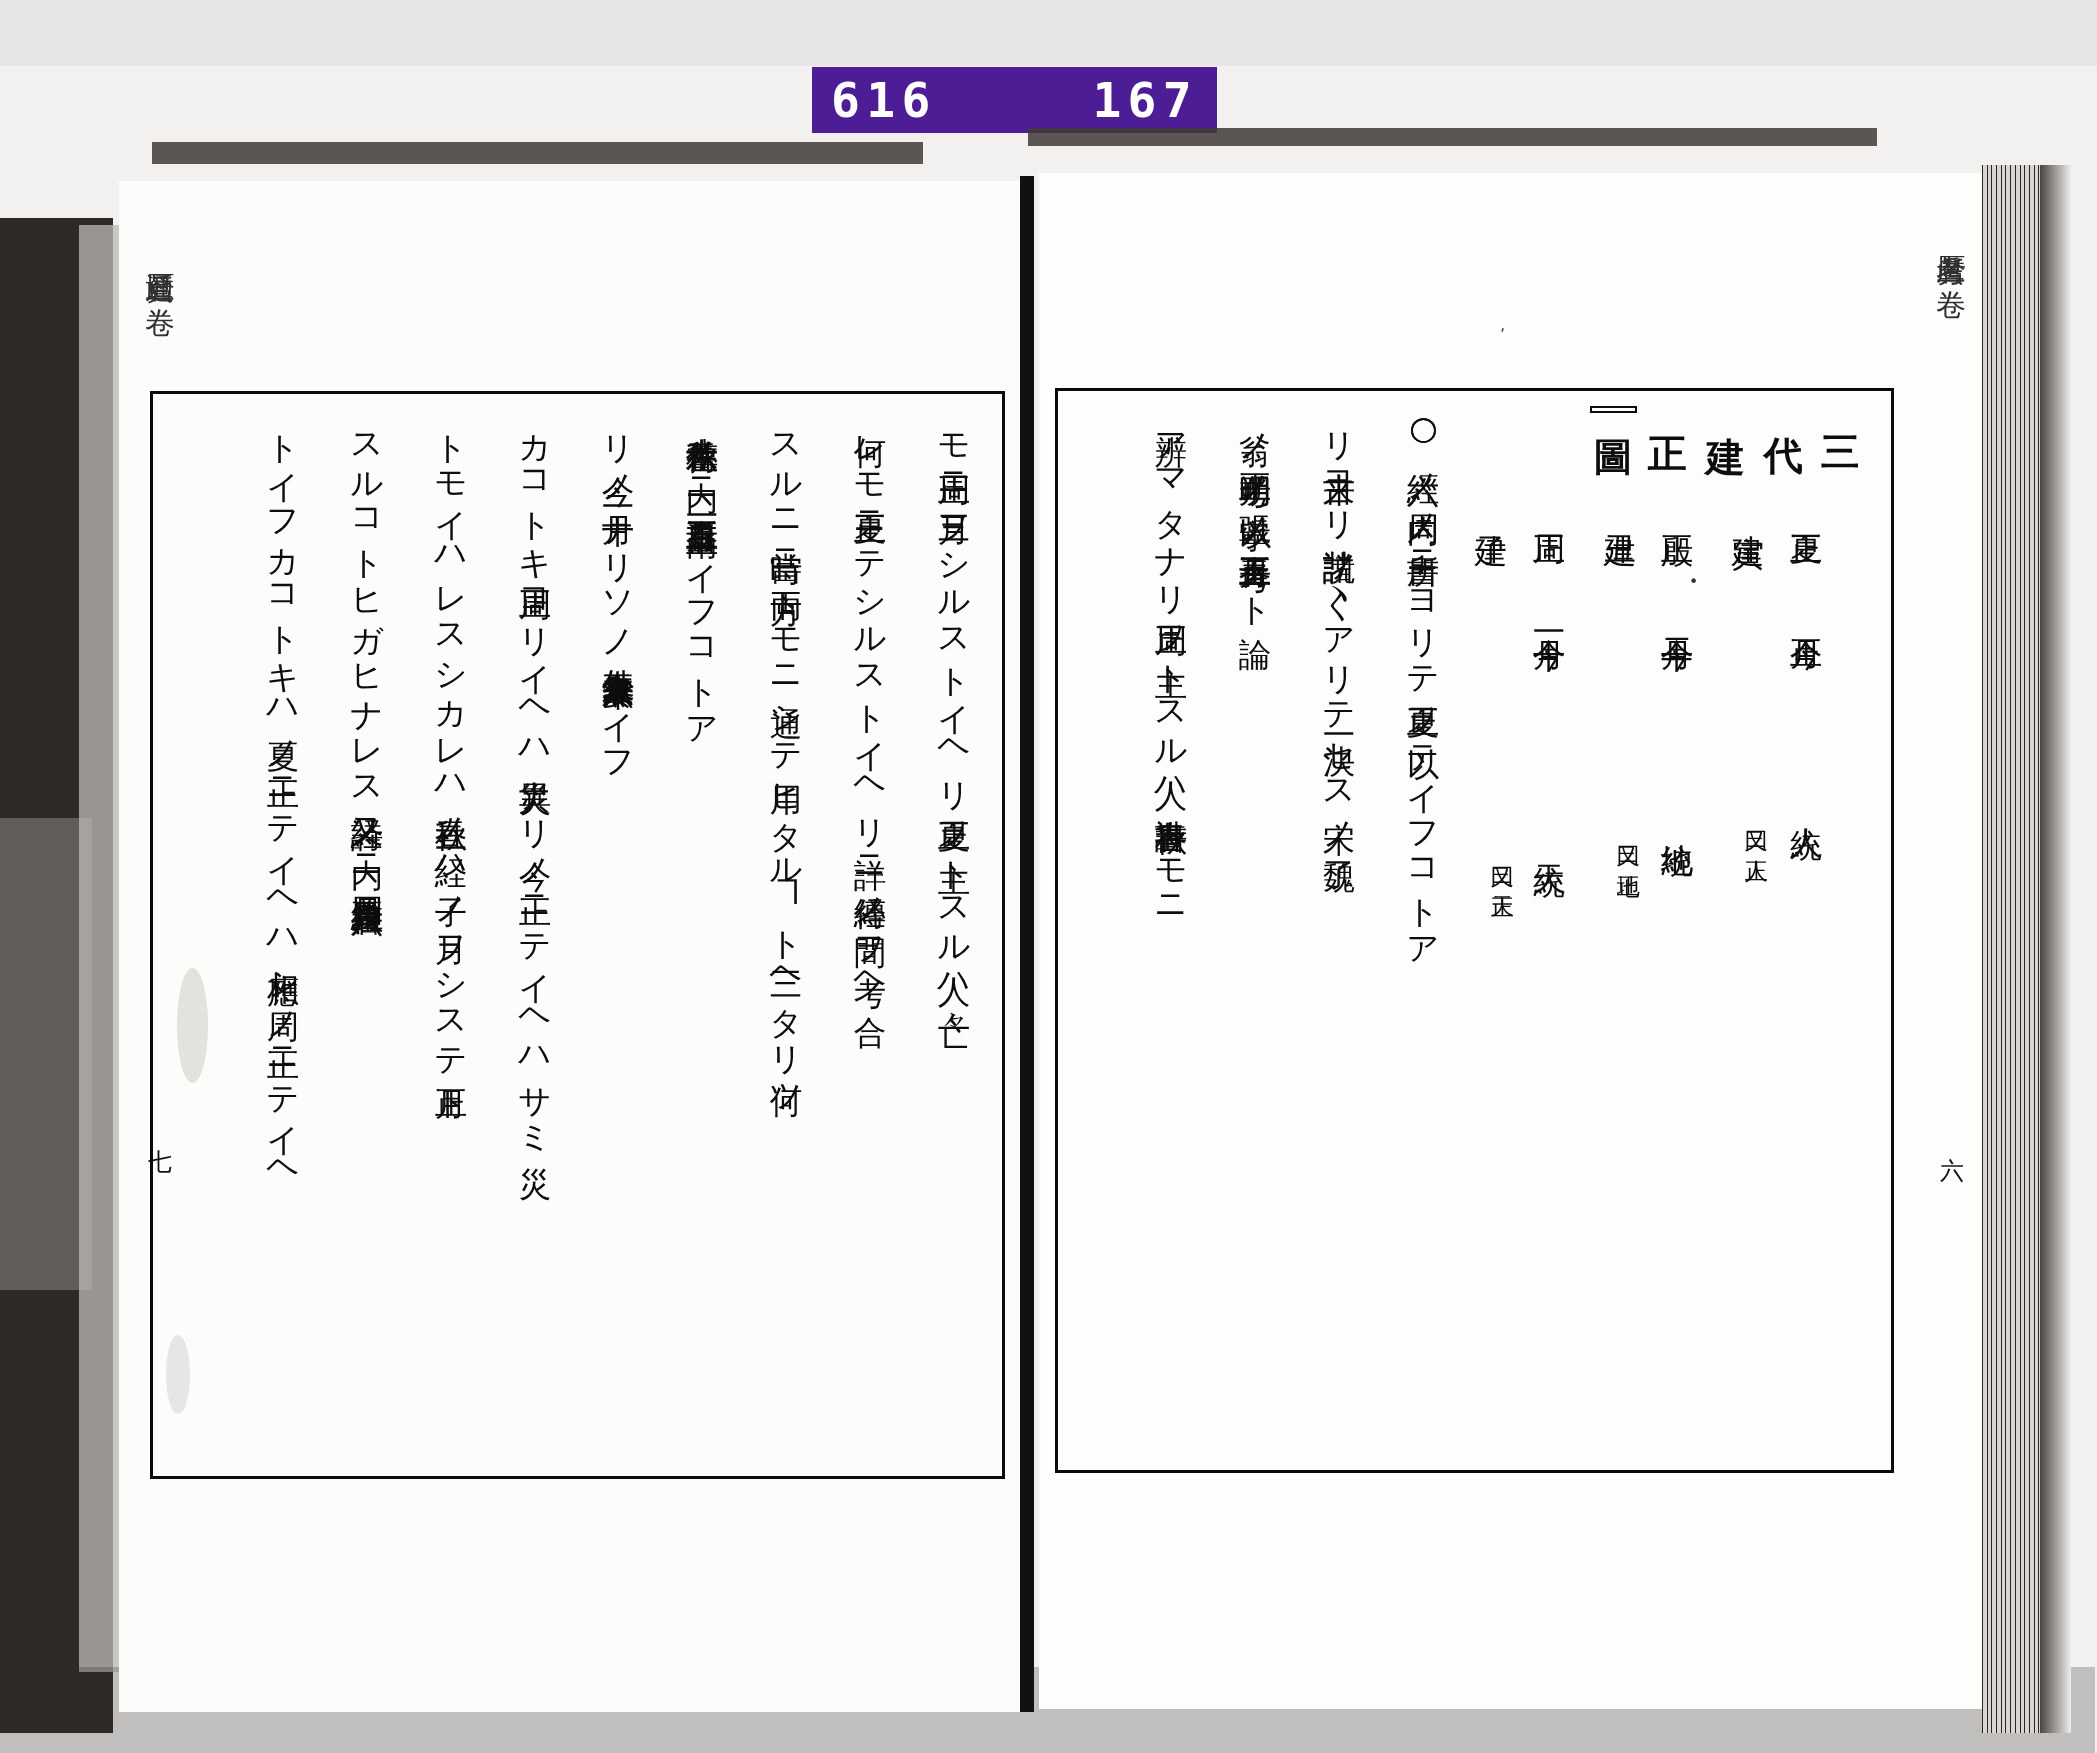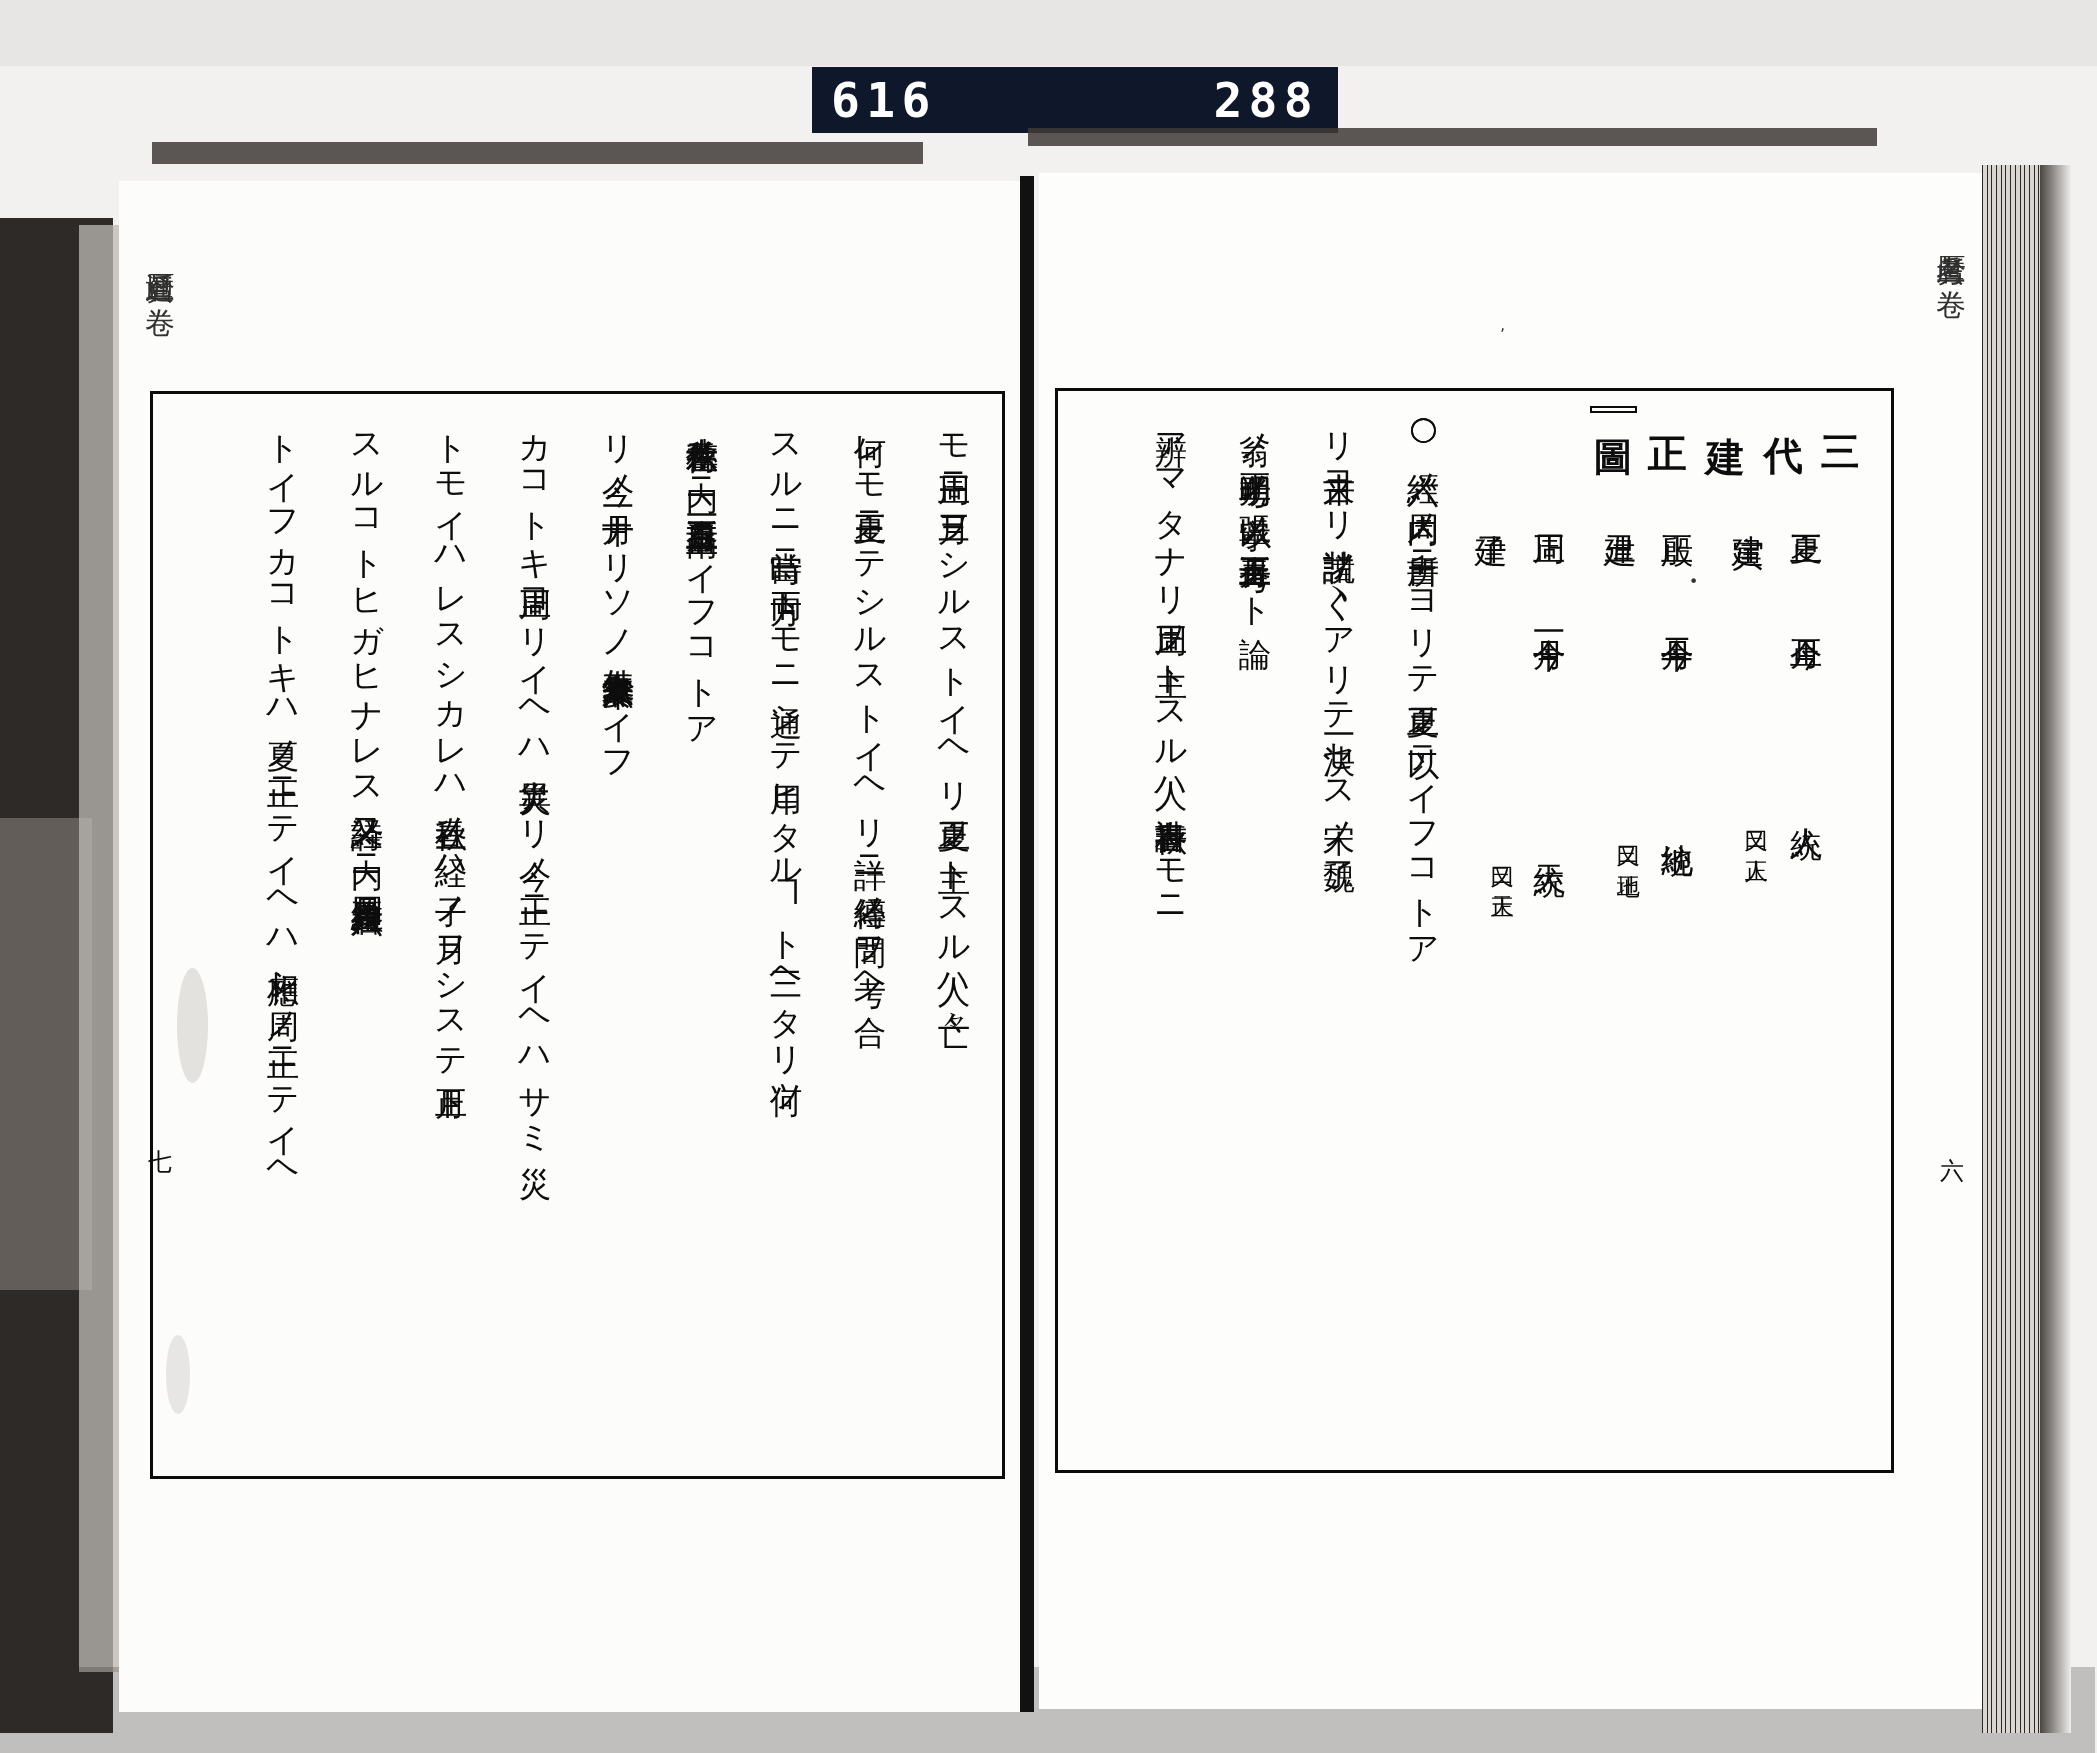--- a/index.html
+++ b/index.html
@@ -35,23 +35,23 @@
   .bed-light {
     position: absolute;
     background: #bdb9b4;
   }
 
   
   #counter {
     position: absolute;
     left: 812px;
     top: 67px;
-    width: 526px;
+    width: 405px;
     height: 66px;
-    background: #0f172a;
+    background: #4c1d95;
     display: flex;
     align-items: center;
     justify-content: space-between;
     padding: 0 19px;
     box-sizing: border-box;
   }
   .counter-digits {
     color: #ffffff;
     font-family: "DejaVu Sans Mono", monospace;
     font-size: 48px;
@@ -211,21 +211,21 @@
 <div id="scan">
 
   <div class="bed-dark" style="left:0;top:218px;width:113px;height:1515px;"></div>
   <div class="bed-grey" style="left:0;top:818px;width:92px;height:472px;opacity:.8;"></div>
   <div class="bed-light" style="left:79px;top:225px;width:50px;height:1447px;opacity:.75;"></div>
   <div class="bed-dark" style="left:0;top:1667px;width:2095px;height:87px;opacity:.25;"></div>
   <div class="bed-dark" style="left:0;top:0;width:2097px;height:66px;opacity:.05;"></div>
 
   <div id="counter">
     <span class="counter-digits">616</span>
-    <span class="counter-digits">288</span>
+    <span class="counter-digits">167</span>
   </div>
 
   <div class="smudge" style="left:152px;top:142px;width:771px;height:22px;"></div>
   <div class="smudge" style="left:1028px;top:128px;width:849px;height:18px;"></div>
 
   <div id="book">
 
     <div class="page" id="page-left">
 
       <div class="running-title" style="left:20px;top:68px;height:472px;">曆眞通 卷一</div>

